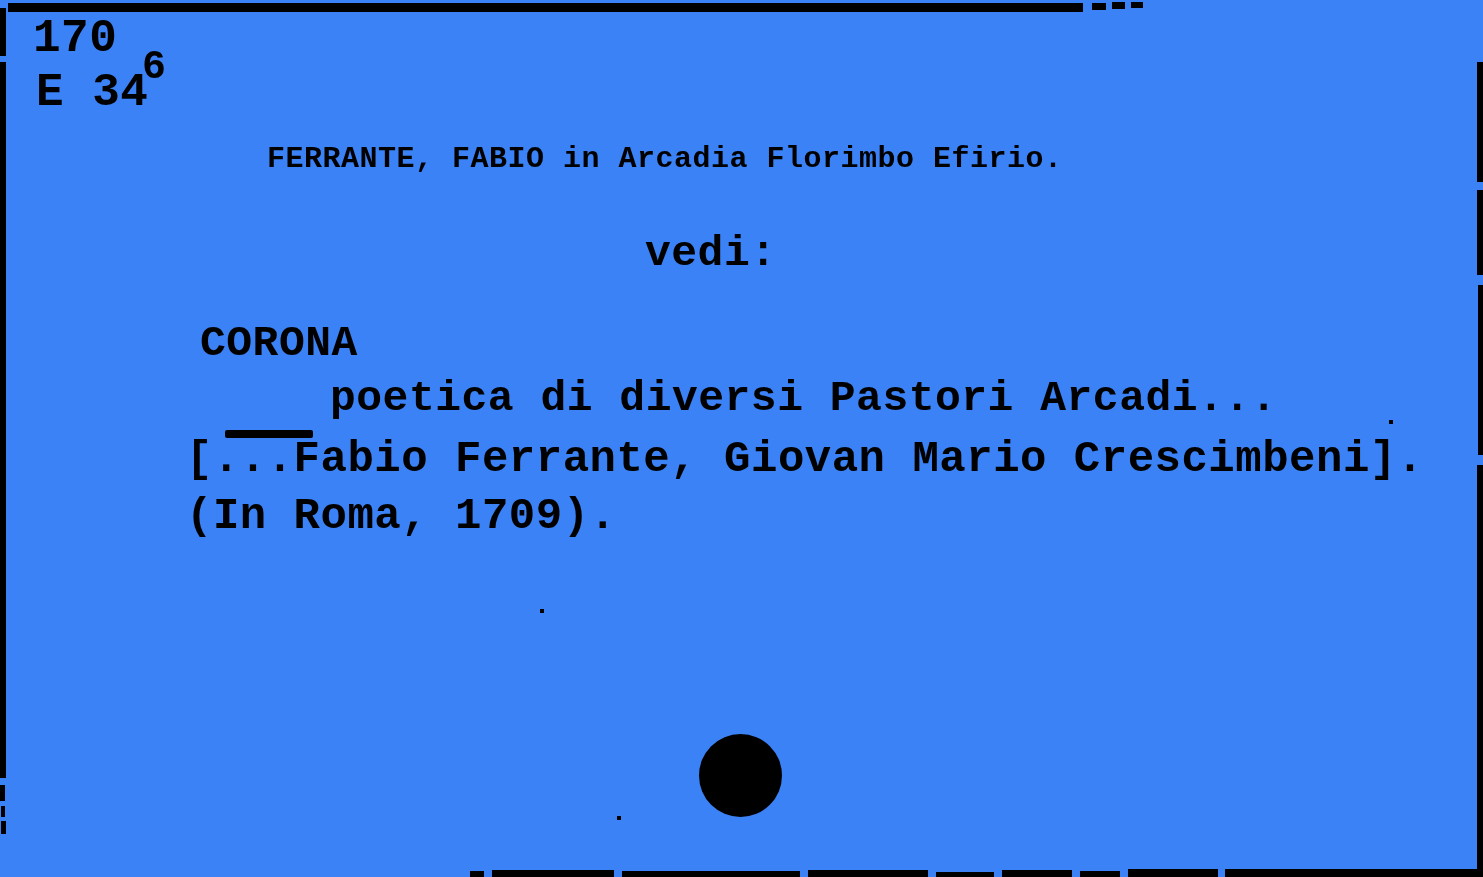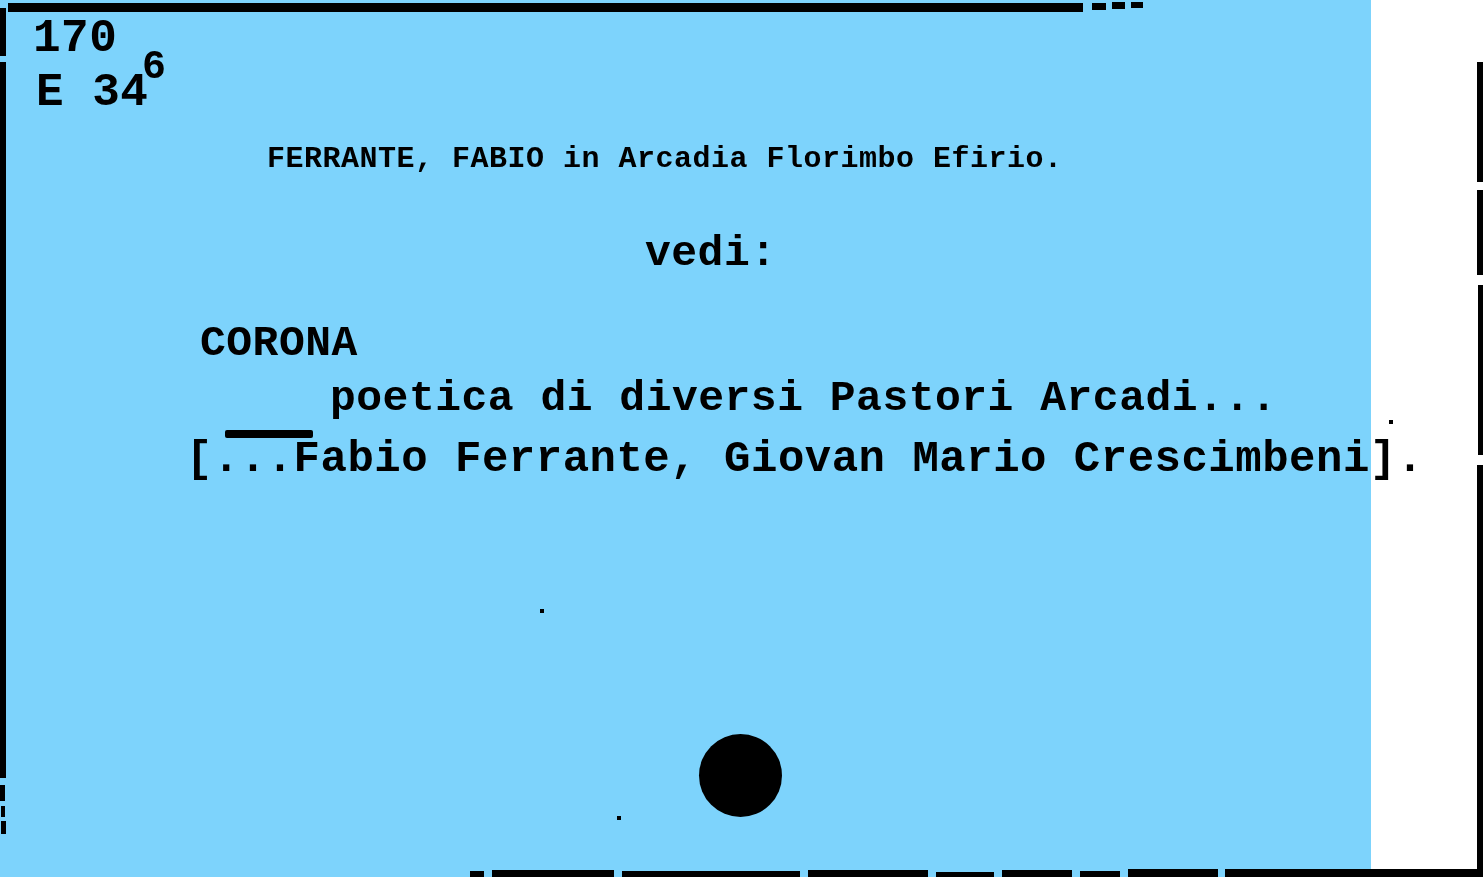--- a/index.html
+++ b/index.html
@@ -5,23 +5,23 @@
   html, body {
     margin: 0;
     padding: 0;
     width: 1483px;
     height: 877px;
     background: #ffffff;
     overflow: hidden;
   }
   .card {
     position: relative;
-    width: 1371px;
+    width: 1483px;
     height: 877px;
-    background: #7dd3fc;
+    background: #3b82f6;
     font-family: "Liberation Mono", "DejaVu Sans Mono", monospace;
     font-weight: bold;
     color: #000000;
   }
   .txt {
     position: absolute;
     white-space: pre;
     line-height: 1;
     letter-spacing: 0.5px;
   }
@@ -90,20 +90,21 @@
   <div class="txt call-sup">6</div>
 
   <div class="txt heading">FERRANTE, FABIO in Arcadia Florimbo Efirio.</div>
 
   <div class="txt corona">CORONA</div>
 
   <div class="txt vedi">vedi:</div>
   <div class="repeat-dash" style="left:225px; top:430px; width:88px; height:8px;"></div>
   <div class="txt title-line">poetica di diversi Pastori Arcadi...</div>
   <div class="txt resp-line">[...Fabio Ferrante, Giovan Mario Crescimbeni].</div>
+  <div class="txt imprint-line">(In Roma, 1709).</div>
 
   <div class="hole" style="left:699px; top:734px; width:83px; height:83px;"></div>
 
   <div class="speck" style="left:540px; top:609px; width:4px; height:4px;"></div>
   <div class="speck" style="left:617px; top:816px; width:4px; height:4px;"></div>
   <div class="speck" style="left:1389px; top:420px; width:4px; height:4px;"></div>
 
 </div>
 
 </body></html>

